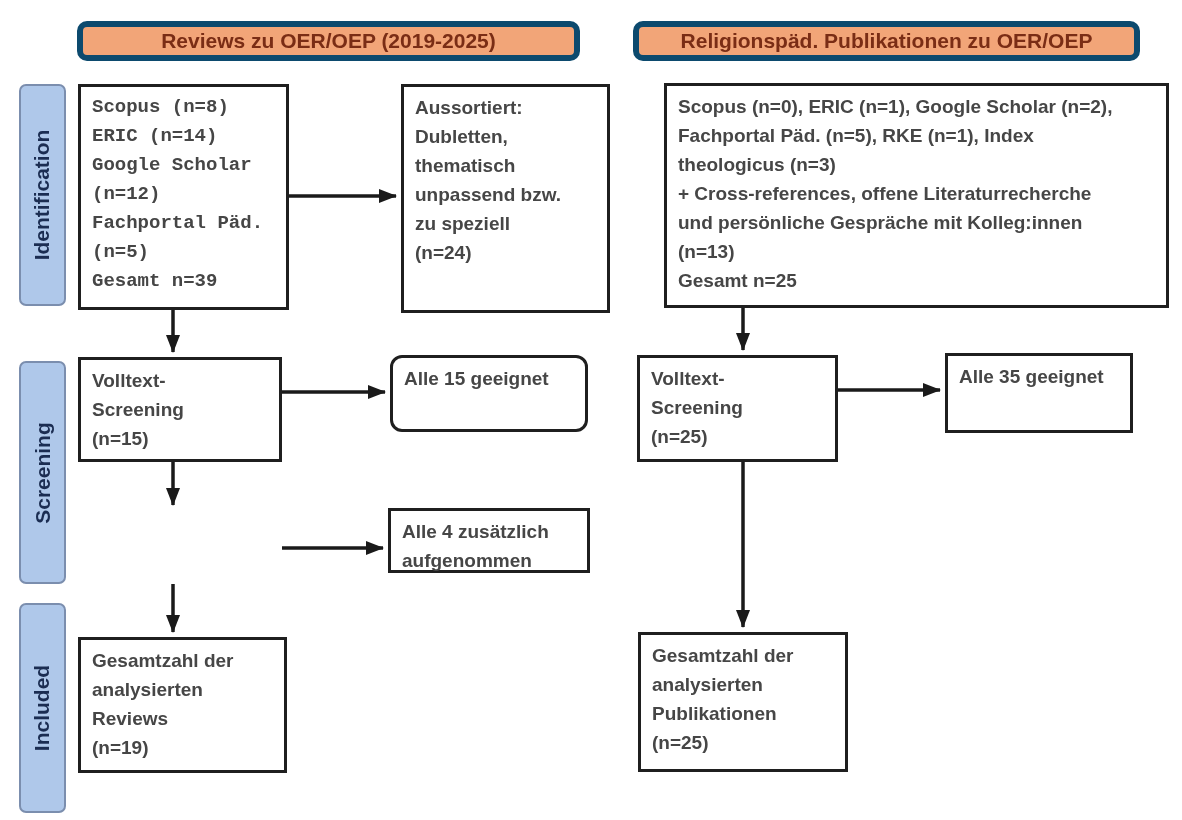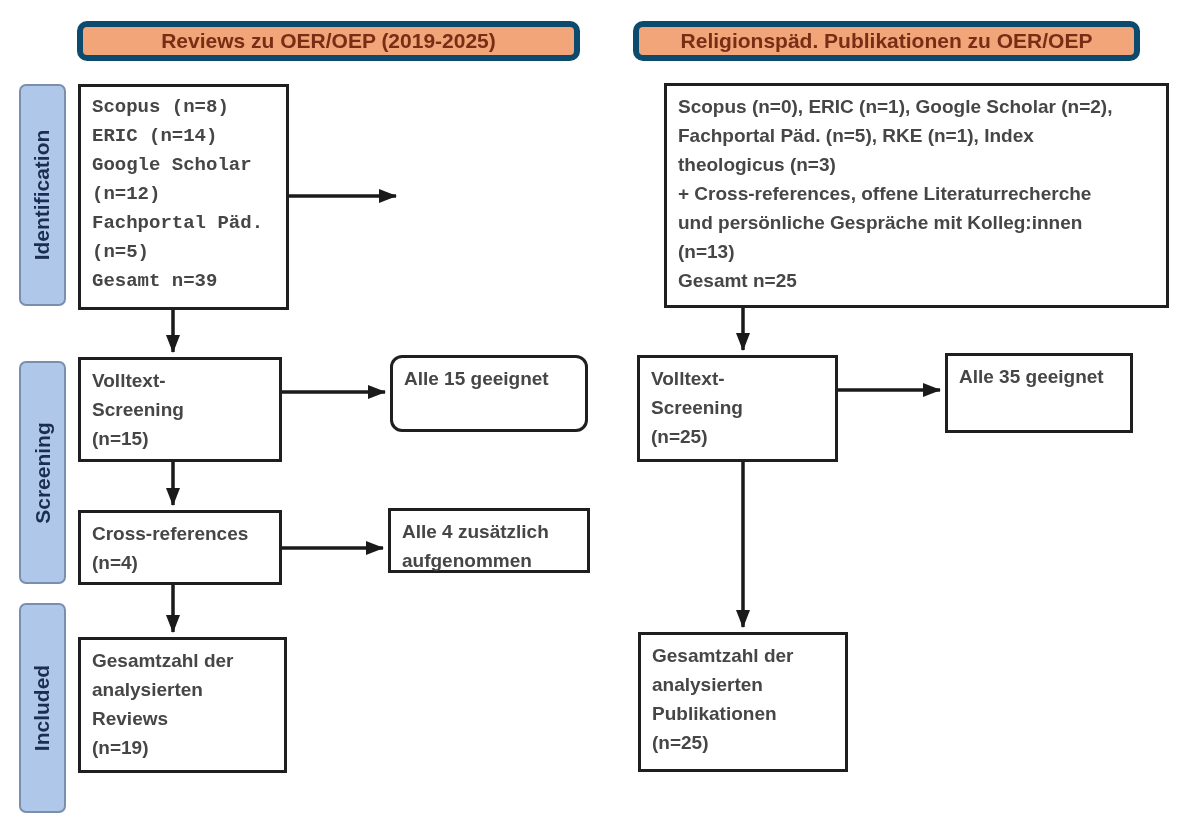--- a/index.html
+++ b/index.html
@@ -89,26 +89,30 @@
     <span>Included</span>
   </div>
 
   <div class="box b-src-l">Scopus (n=8)
 ERIC (n=14)
 Google Scholar
 (n=12)
 Fachportal Päd.
 (n=5)
 Gesamt n=39</div>
+  <div class="box b-excl">Aussortiert:
+Dubletten,
+thematisch
+unpassend bzw.
+zu speziell
+(n=24)</div>
   <div class="box b-ft-l">Volltext-
 Screening
 (n=15)</div>
   <div class="box b-res15">Alle 15 geeignet</div>
-  <div class="box b-cross">Cross-references
-(n=4)</div>
   <div class="box b-res4">Alle 4 zusätzlich
 aufgenommen</div>
   <div class="box b-tot-l">Gesamtzahl der
 analysierten
 Reviews
 (n=19)</div>
 
   <div class="box b-src-r">Scopus (n=0), ERIC (n=1), Google Scholar (n=2),
 Fachportal Päd. (n=5), RKE (n=1), Index
 theologicus (n=3)

